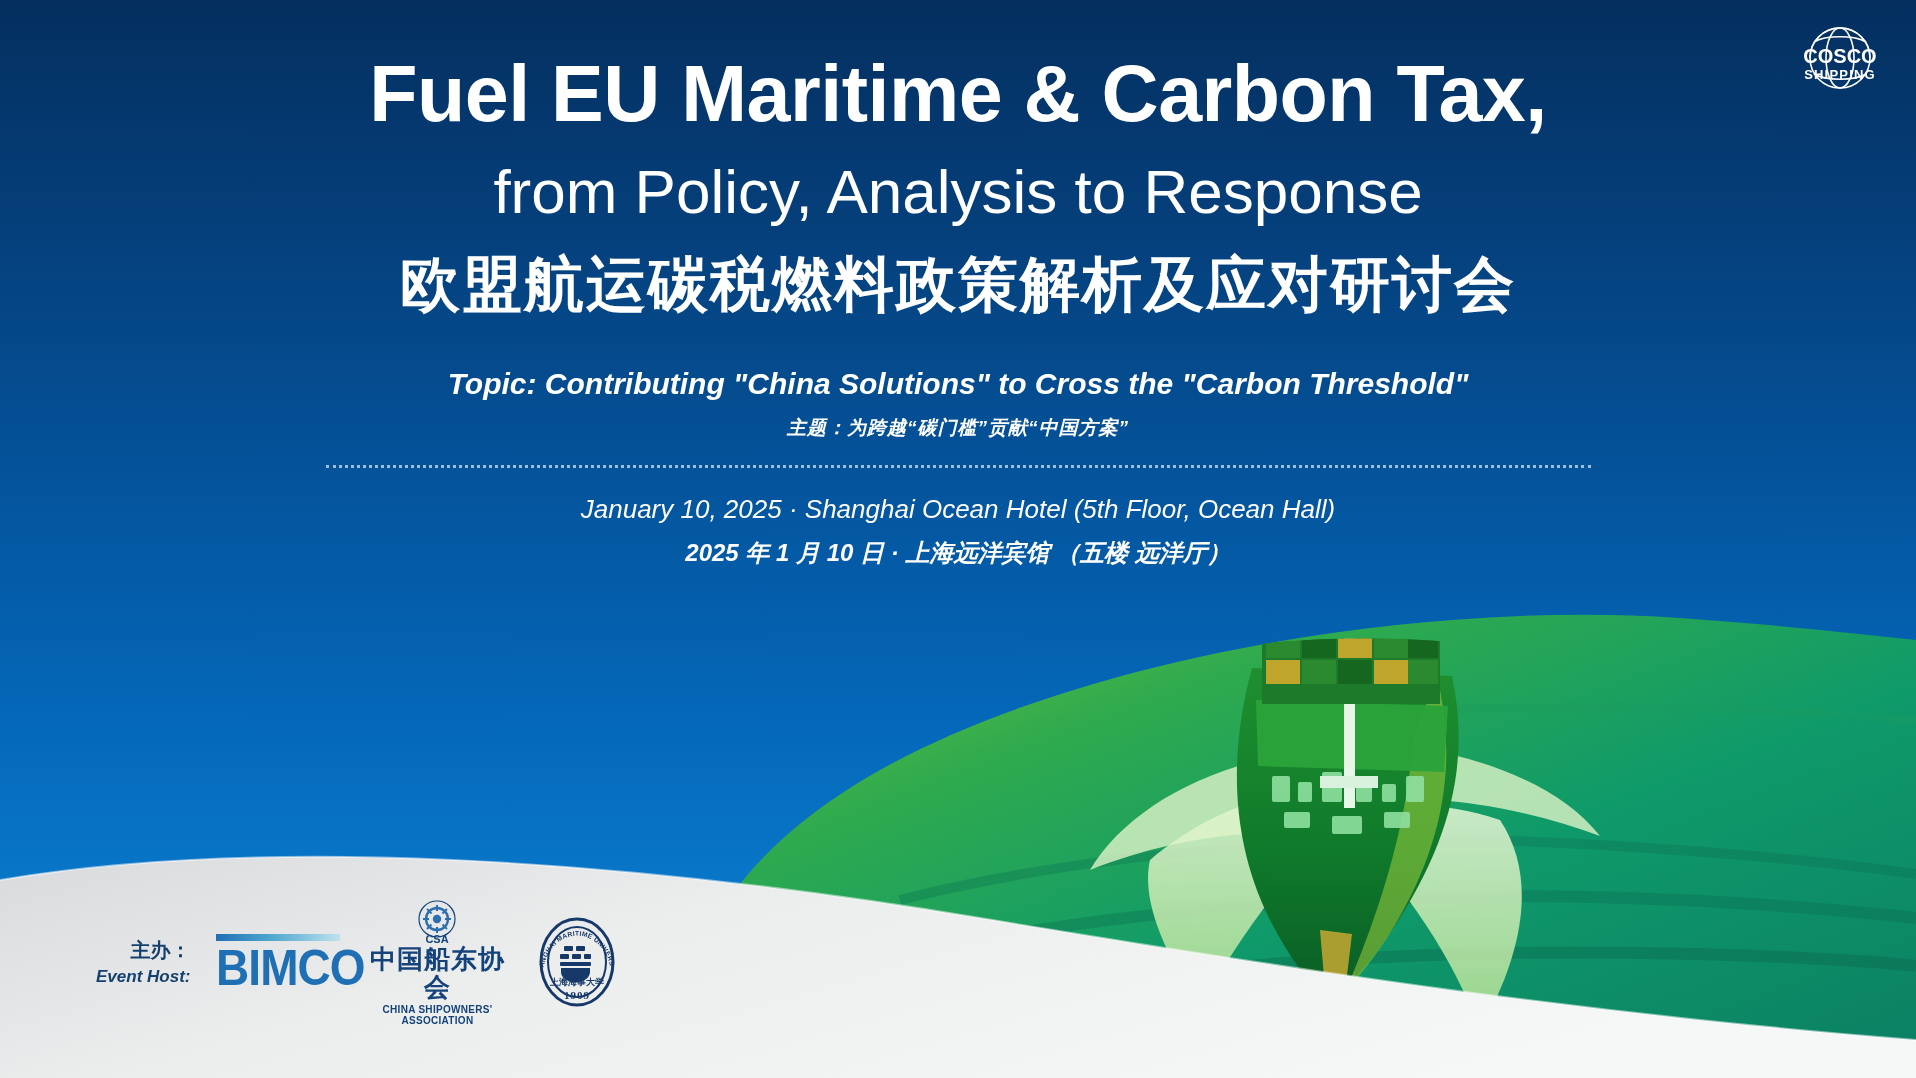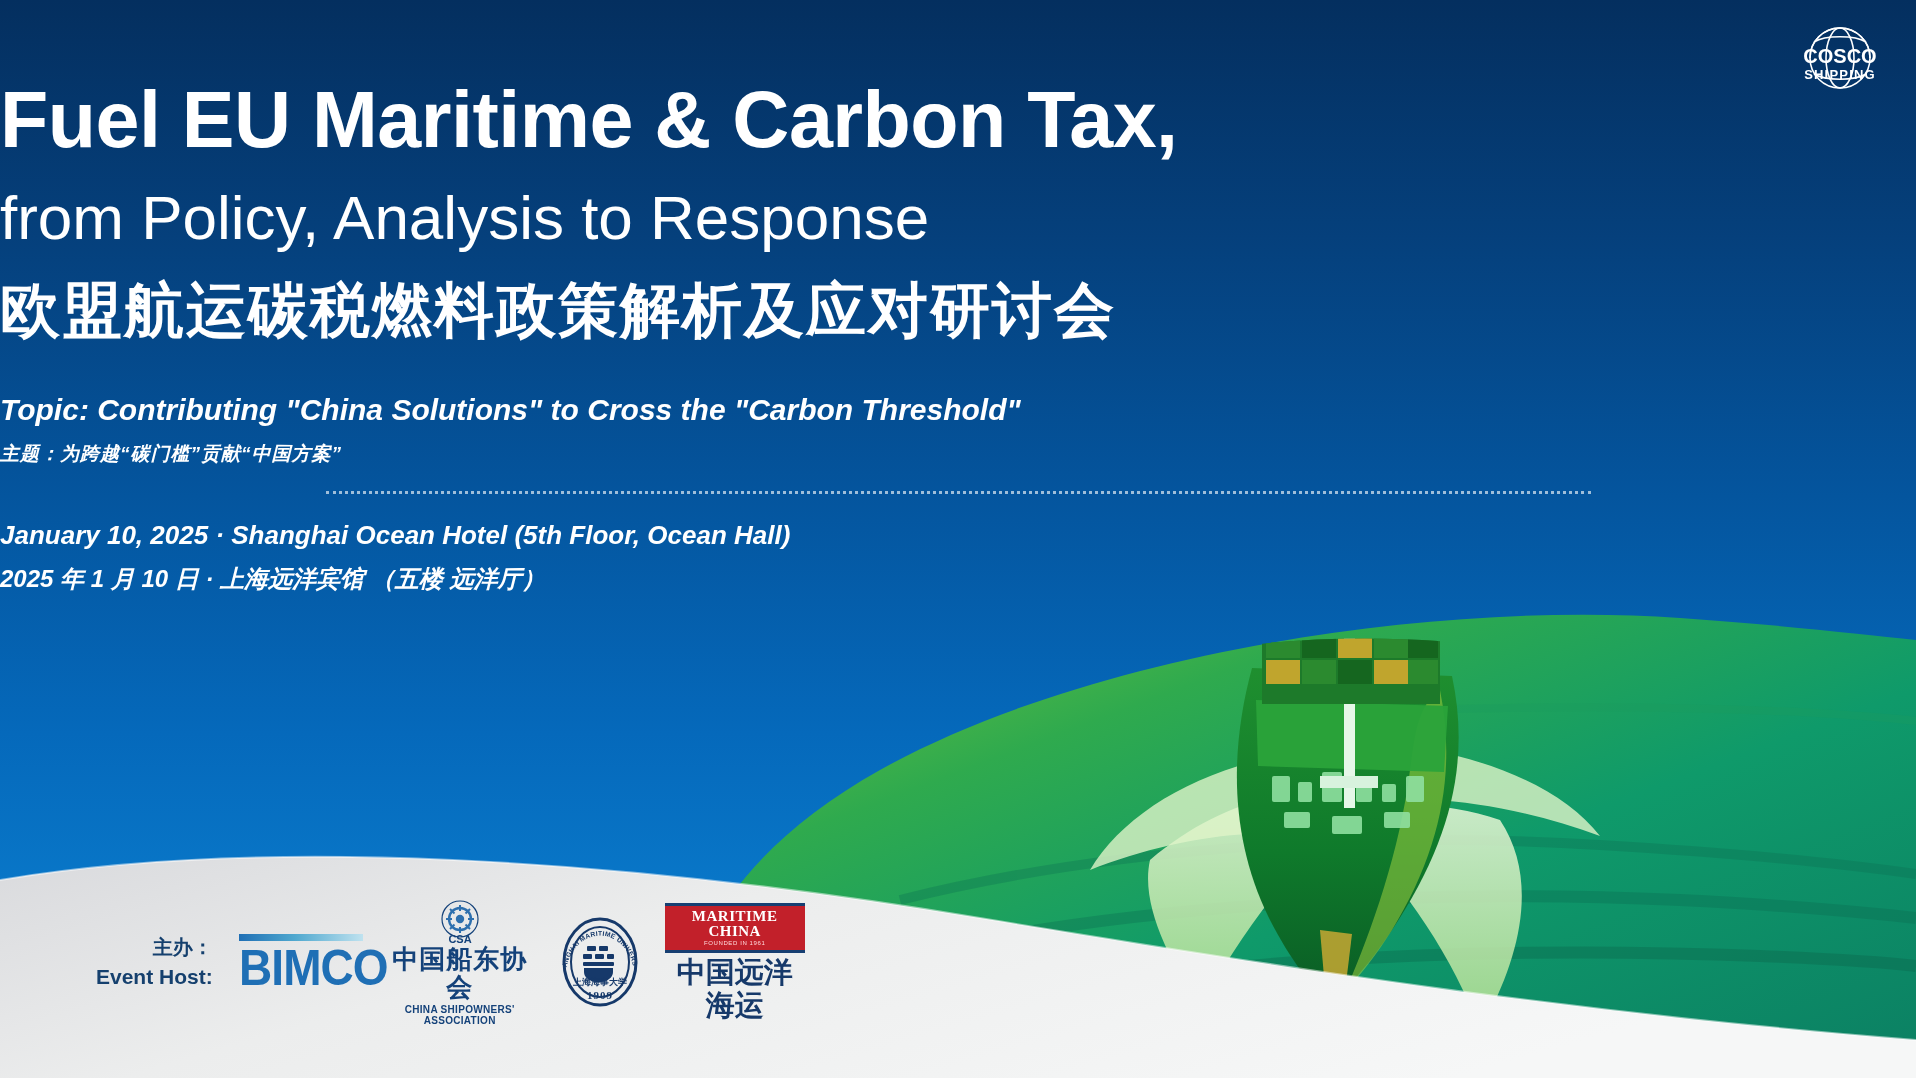--- a/index.html
+++ b/index.html
@@ -27,22 +27,22 @@
   
   .cosco-logo{
     position:absolute; top:22px; right:17px;
     width:118px; height:72px;
   }
   .cosco-logo svg{ width:100%; height:100%; display:block; }
 
   
   .content{
     position:absolute; top:0; left:0; right:0;
-    padding-top:80px;
-    text-align:left;
+    padding-top:54px;
+    text-align:center;
     color:#ffffff;
   }
   .title-main{
     font-size:79px;
     font-weight:bold;
     letter-spacing:-0.5px;
     line-height:1.0;
     white-space:nowrap;
   }
   .title-sub{
@@ -77,21 +77,21 @@
   }
   .divider{
     width:1265px;
     height:0;
     margin:24px auto 0 auto;
     border-top:3px dotted rgba(255,255,255,.62);
   }
   .date-en{
     font-size:26px;
     font-style:italic;
-    font-weight:bold;
+    font-weight:normal;
     margin-top:26px;
     white-space:nowrap;
   }
   .date-cn{
     font-size:24px;
     font-style:italic;
     font-weight:bold;
     margin-top:12px;
     white-space:nowrap;
   }
@@ -105,21 +105,21 @@
     align-items:center;
     gap:22px;
   }
   .host-label{
     text-align:right;
     color:#15406e;
     line-height:1.45;
     margin-right:4px;
   }
   .host-label .cn{ font-size:20px; font-weight:bold; display:block; }
-  .host-label .en{ font-size:21px; font-weight:bold; display:block; }
+  .host-label .en{ font-size:17px; font-weight:bold; display:block;font-style:italic; }
 
   .logo-box{ display:flex; align-items:center; justify-content:center; }
 
   
   .bimco{ width:124px; }
   .bimco .bar{
     height:7px;
     background:linear-gradient(90deg,#1f6fb5 0%,#4fa8cf 45%,#bfe2ef 100%);
     margin-bottom:4px;
   }
@@ -359,24 +359,15 @@
           <rect x="38" y="38" width="9" height="5" rx="1"></rect>
           <rect x="50" y="38" width="7" height="5" rx="1"></rect>
           <rect x="26" y="46" width="31" height="4" rx="1"></rect>
           <path d="M27,52 h29 v4 a14,10 0 0 1 -29,0 z"></path>
         </g>
         <text x="43" y="69" text-anchor="middle" font-family="Liberation Serif, serif" font-size="9" font-weight="bold" fill="#16396a">上海海事大学</text>
         <text x="43" y="83" text-anchor="middle" font-family="Liberation Serif, serif" font-size="11" font-weight="bold" fill="#16396a" letter-spacing="1">1909</text>
       </svg>
     </div>
 
-    <div class="logo-box mc">
-      <div style="width:100%">
-        <div class="redbar">
-          <div class="l1">MARITIME CHINA</div>
-          <div class="l2">FOUNDED IN 1961</div>
-        </div>
-        <div class="cn">中国远洋海运</div>
-      </div>
-    </div>
 
   </div>
 </div>
 
 </body></html>

